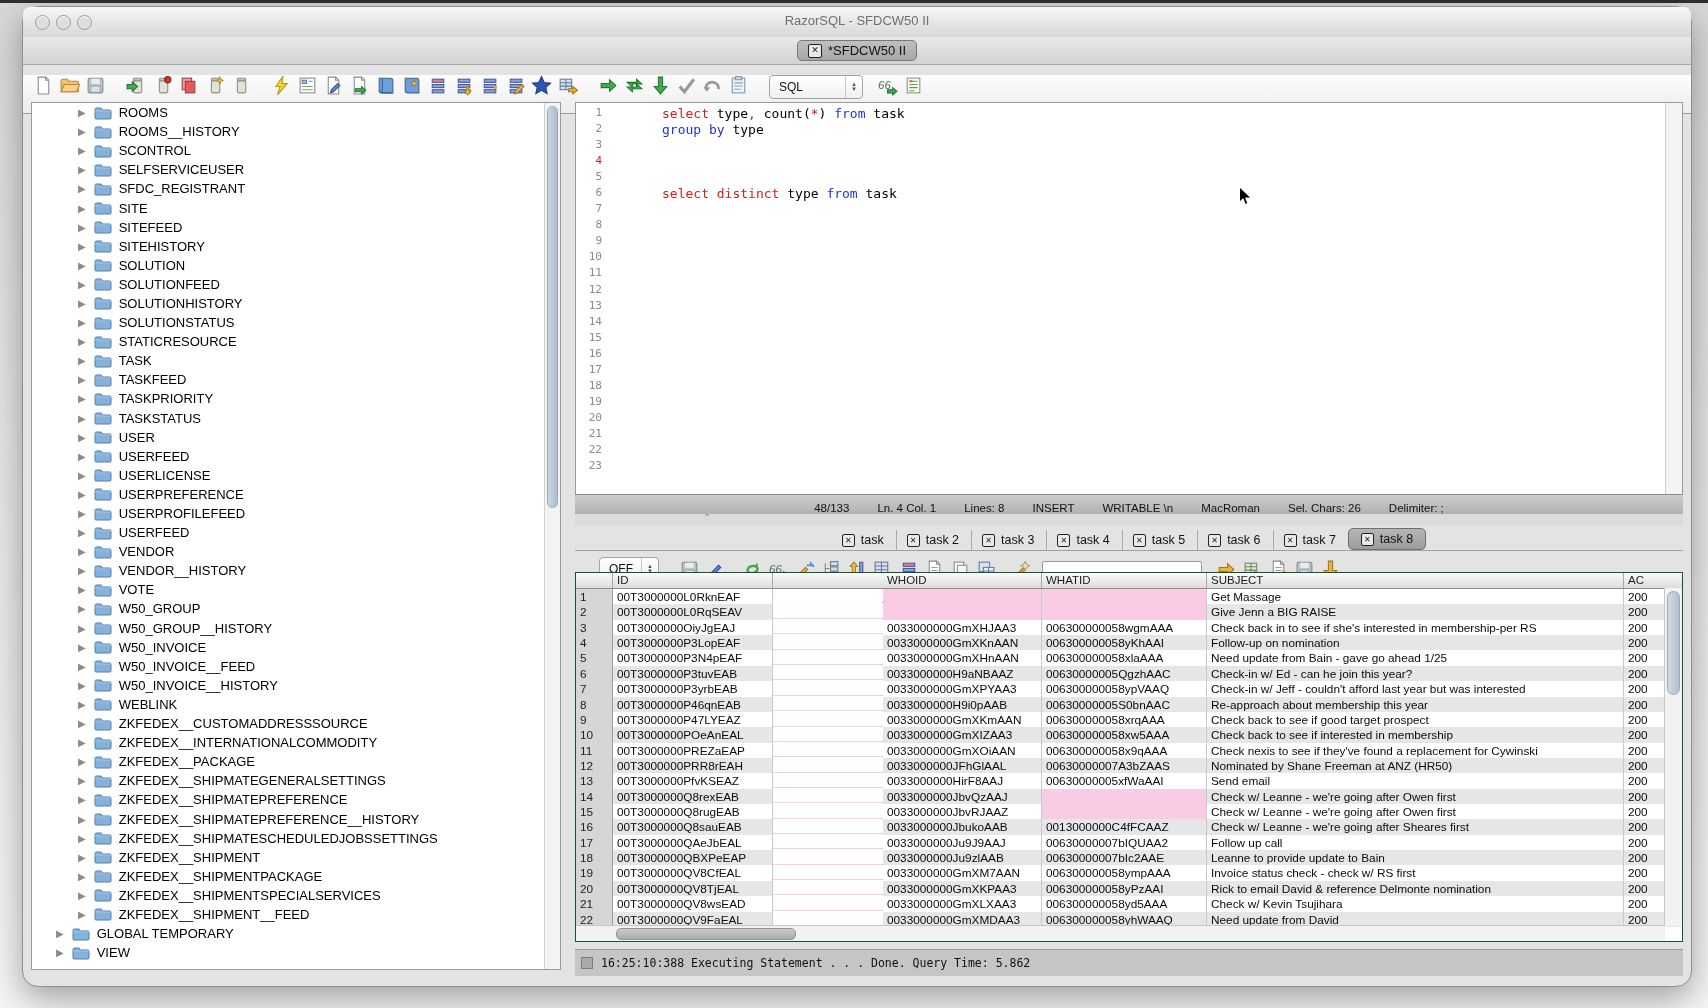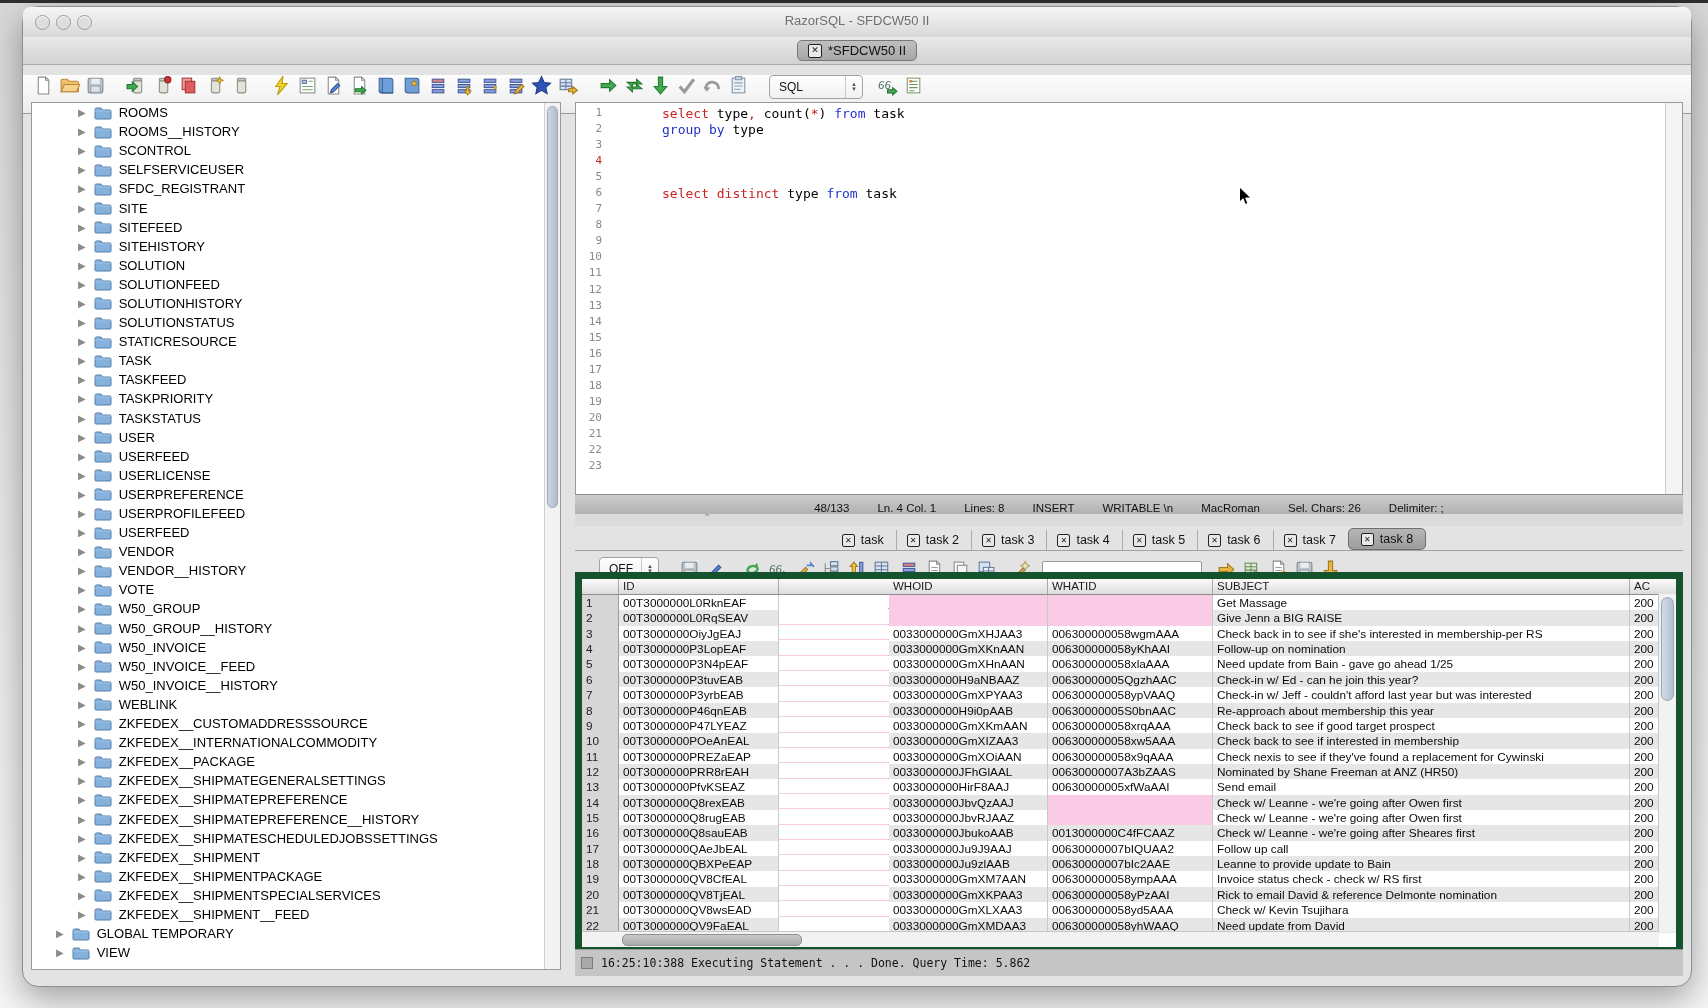--- a/index.html
+++ b/index.html
@@ -51,21 +51,21 @@
   #rtabs{position:absolute;left:0;top:424px;right:0;height:24px;display:flex;align-items:flex-end;justify-content:center;border-bottom:1px solid #a2a2a2;}
   .rtab{display:flex;align-items:center;gap:6px;font-size:12.5px;color:#111;padding:3px 12px 3px 10px;border-left:1px solid #ababab;}
   .rtab:first-child{border-left:none;}
   .rtab .closeBox{width:11px;height:11px;border-width:1px;font-size:8px;}
   .rtab.sel{background:linear-gradient(#b6b6b6,#9d9d9d);border:1px solid #6f6f6f;border-radius:5px;padding:3px 12px;}
   
   #rtoolbar{position:absolute;left:0;top:448px;right:0;height:30px;display:flex;align-items:flex-end;padding-left:24px;gap:6px;}
   #searchField{width:152px;height:17px;background:#fff;border:1px solid #9a9a9a;border-radius:2px;font-size:11px;padding:0 3px;color:#000;}
   .tsep{width:8px;}
   
-  #tableWrap{position:absolute;left:0;top:470px;right:0;height:368px;background:#fff;border:7px solid #14532d;overflow:hidden;}
+  #tableWrap{position:absolute;left:0;top:470px;right:0;height:368px;background:#fff;border:1px solid #14532d;overflow:hidden;}
   #thead{display:flex;height:15px;background:linear-gradient(#fbfbfb,#dcdcdc);border-bottom:1px solid #8d8d8d;}
   .hc{font-size:11.5px;color:#1a1a1a;padding:1px 0 0 4px;border-right:1px solid #a9a9a9;box-sizing:border-box;overflow:hidden;white-space:nowrap;flex:none;}
   .trow{display:flex;height:15.36px;}
   .trow.alt .c{background:#e6e6e6;}
   .c{font-size:11.8px;color:#0a0a0a;padding:1px 0 0 4px;border-right:1px solid #c9c9c9;box-sizing:border-box;overflow:hidden;white-space:nowrap;flex:none;background:#fff;}
   .c.rn{background:#d6d6d6 !important;border-right:1px solid #9d9d9d;color:#222;}
   .c.pink{background:#f9cbe4 !important;}
   .w-rn{width:37px;} .w-id{width:160px;} .w-rt{width:110px;margin-top:29px;} .w-who{width:159px;} .w-what{width:165px;} .w-subj{width:417px;} .w-ac{width:60px;border-right:none;}
   #vscroll{position:absolute;top:15px;right:0;bottom:15px;width:17px;background:#f2f2f2;border-left:1px solid #c6c6c6;}
   #vthumb{position:absolute;left:2px;right:2px;top:3px;height:102px;border-radius:7px;background:linear-gradient(90deg,#d3dae3,#b3c0cf);border:1px solid #9aa8b8;}

